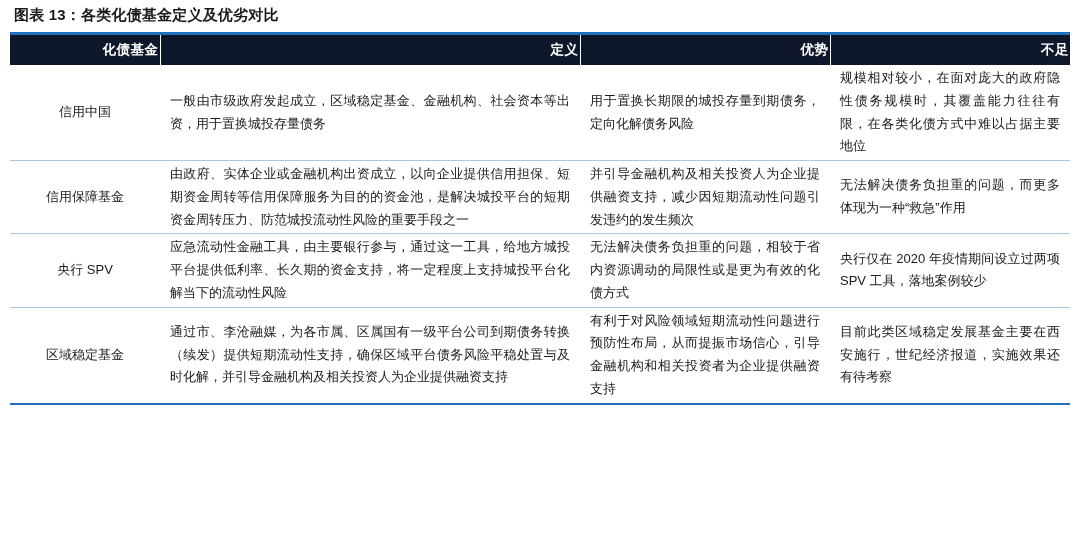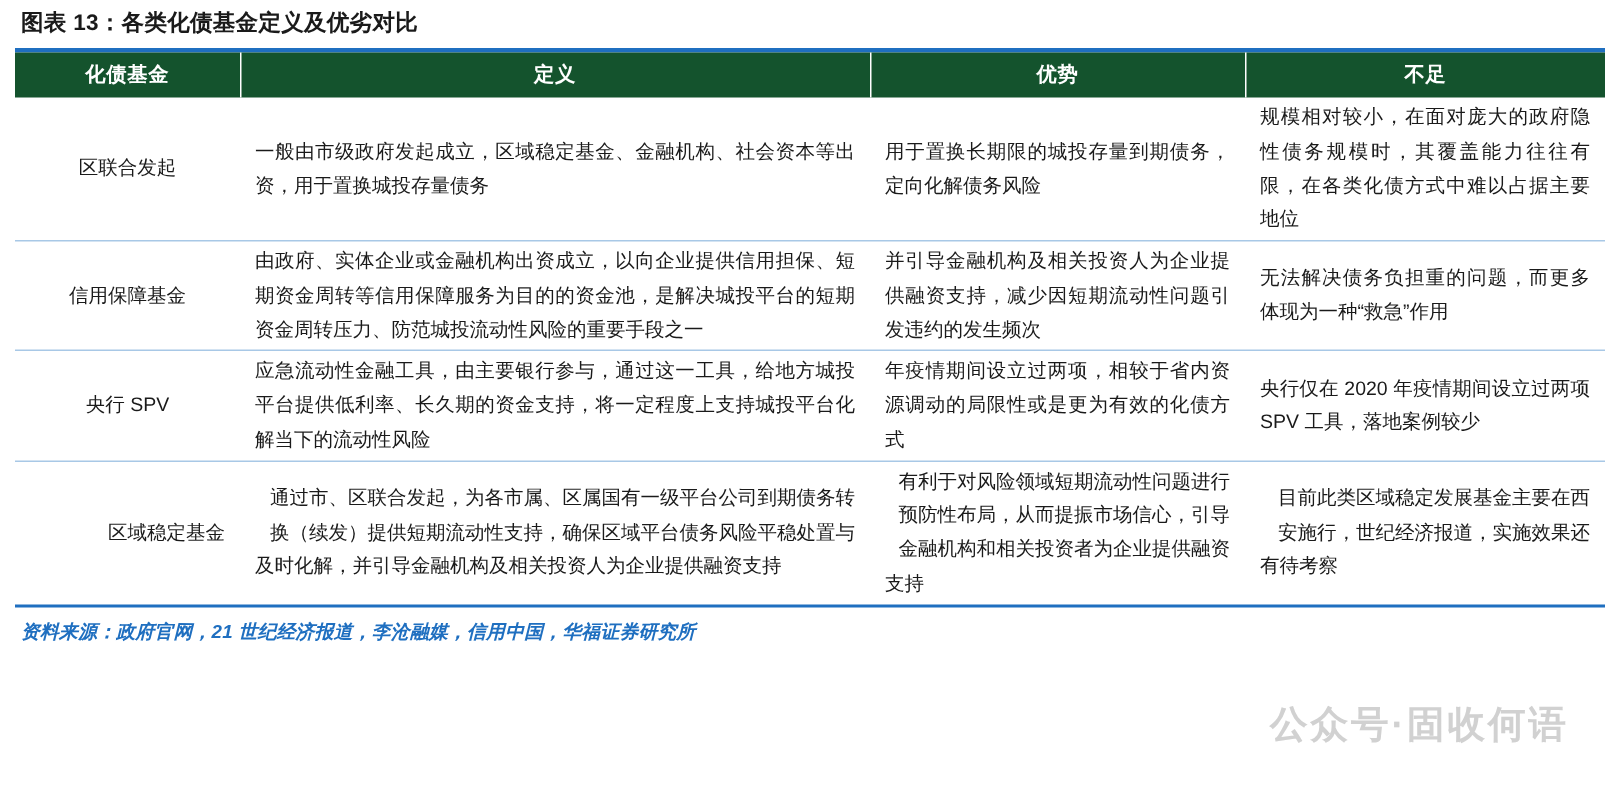--- a/index.html
+++ b/index.html
@@ -26,45 +26,45 @@
   }
   .rule-top{
     height:3px;background:#1f6fc0;width:1060px;margin:0 0 0 0;
   }
   table.main{
     border-collapse:collapse;
     width:1060px;
     table-layout:fixed;
   }
   table.main th{
-    background:#14532d;
+    background:#0f172a;
     color:#ffffff;
     font-size:13.5px;
     font-weight:bold;
     height:28px;
-    text-align:center;
+    text-align:right;
     vertical-align:middle;
     border-right:1px solid #ffffff;
     letter-spacing:0.5px;
   }
   table.main th:last-child{border-right:none;}
   table.main td{
     font-size:13px;
     color:#1a1a1a;
     vertical-align:middle;
     padding:2px 10px;
     line-height:1.75;
     border-bottom:1px solid #9dbfe0;
   }
   .col-name{ width:150px; text-align:center; }
   .col-def{ width:420px; text-align:justify; text-align-last:left;}
   .col-adv{ width:250px; text-align:justify; text-align-last:left;}
   .col-dis{ width:240px; text-align:justify; text-align-last:left;}
   tr.row td{ border-bottom:1px solid #a8c8e6; }
-  tr.row:last-child td{ border-bottom:none;text-align:right; }
+  tr.row:last-child td{ border-bottom:none; }
   .rule-bottom{
     height:2px;background:#1f6fc0;width:1060px;margin-top:0;
   }
   .source{
     font-size:12.5px;
     font-style:italic;
     font-weight:bold;
     color:#1f6fc0;
     padding:8px 0 0 4px;
     letter-spacing:0.2px;
@@ -103,47 +103,43 @@
     <thead>
       <tr>
         <th>化债基金</th>
         <th>定义</th>
         <th>优势</th>
         <th>不足</th>
       </tr>
     </thead>
     <tbody>
       <tr class="row">
-        <td class="col-name">区联合发起</td>
+        <td class="col-name">信用中国</td>
         <td class="col-def">一般由市级政府发起成立，区域稳定基金、金融机构、社会资本等出资，用于置换城投存量债务</td>
         <td class="col-adv">用于置换长期限的城投存量到期债务，定向化解债务风险</td>
         <td class="col-dis">规模相对较小，在面对庞大的政府隐性债务规模时，其覆盖能力往往有限，在各类化债方式中难以占据主要地位</td>
       </tr>
       <tr class="row">
         <td class="col-name">信用保障基金</td>
         <td class="col-def">由政府、实体企业或金融机构出资成立，以向企业提供信用担保、短期资金周转等信用保障服务为目的的资金池，是解决城投平台的短期资金周转压力、防范城投流动性风险的重要手段之一</td>
         <td class="col-adv">并引导金融机构及相关投资人为企业提供融资支持，减少因短期流动性问题引发违约的发生频次</td>
         <td class="col-dis">无法解决债务负担重的问题，而更多体现为一种“救急”作用</td>
       </tr>
       <tr class="row">
         <td class="col-name">央行 SPV</td>
         <td class="col-def">应急流动性金融工具，由主要银行参与，通过这一工具，给地方城投平台提供低利率、长久期的资金支持，将一定程度上支持城投平台化解当下的流动性风险</td>
-        <td class="col-adv">年疫情期间设立过两项，相较于省内资源调动的局限性或是更为有效的化债方式</td>
+        <td class="col-adv">无法解决债务负担重的问题，相较于省内资源调动的局限性或是更为有效的化债方式</td>
         <td class="col-dis">央行仅在 2020 年疫情期间设立过两项 SPV 工具，落地案例较少</td>
       </tr>
       <tr class="row">
         <td class="col-name">区域稳定基金</td>
-        <td class="col-def">通过市、区联合发起，为各市属、区属国有一级平台公司到期债务转换（续发）提供短期流动性支持，确保区域平台债务风险平稳处置与及时化解，并引导金融机构及相关投资人为企业提供融资支持</td>
+        <td class="col-def">通过市、李沧融媒，为各市属、区属国有一级平台公司到期债务转换（续发）提供短期流动性支持，确保区域平台债务风险平稳处置与及时化解，并引导金融机构及相关投资人为企业提供融资支持</td>
         <td class="col-adv">有利于对风险领域短期流动性问题进行预防性布局，从而提振市场信心，引导金融机构和相关投资者为企业提供融资支持</td>
         <td class="col-dis">目前此类区域稳定发展基金主要在西安施行，世纪经济报道，实施效果还有待考察</td>
       </tr>
     </tbody>
   </table>
 
   <div class="rule-bottom"></div>
 
-  <div class="source">资料来源：政府官网，21 世纪经济报道，李沧融媒，信用中国，华福证券研究所</div>
 
-  <div class="watermark">
-    <span>公众号·固收何语</span>
-  </div>
 
 </div>
 
 </body></html>

